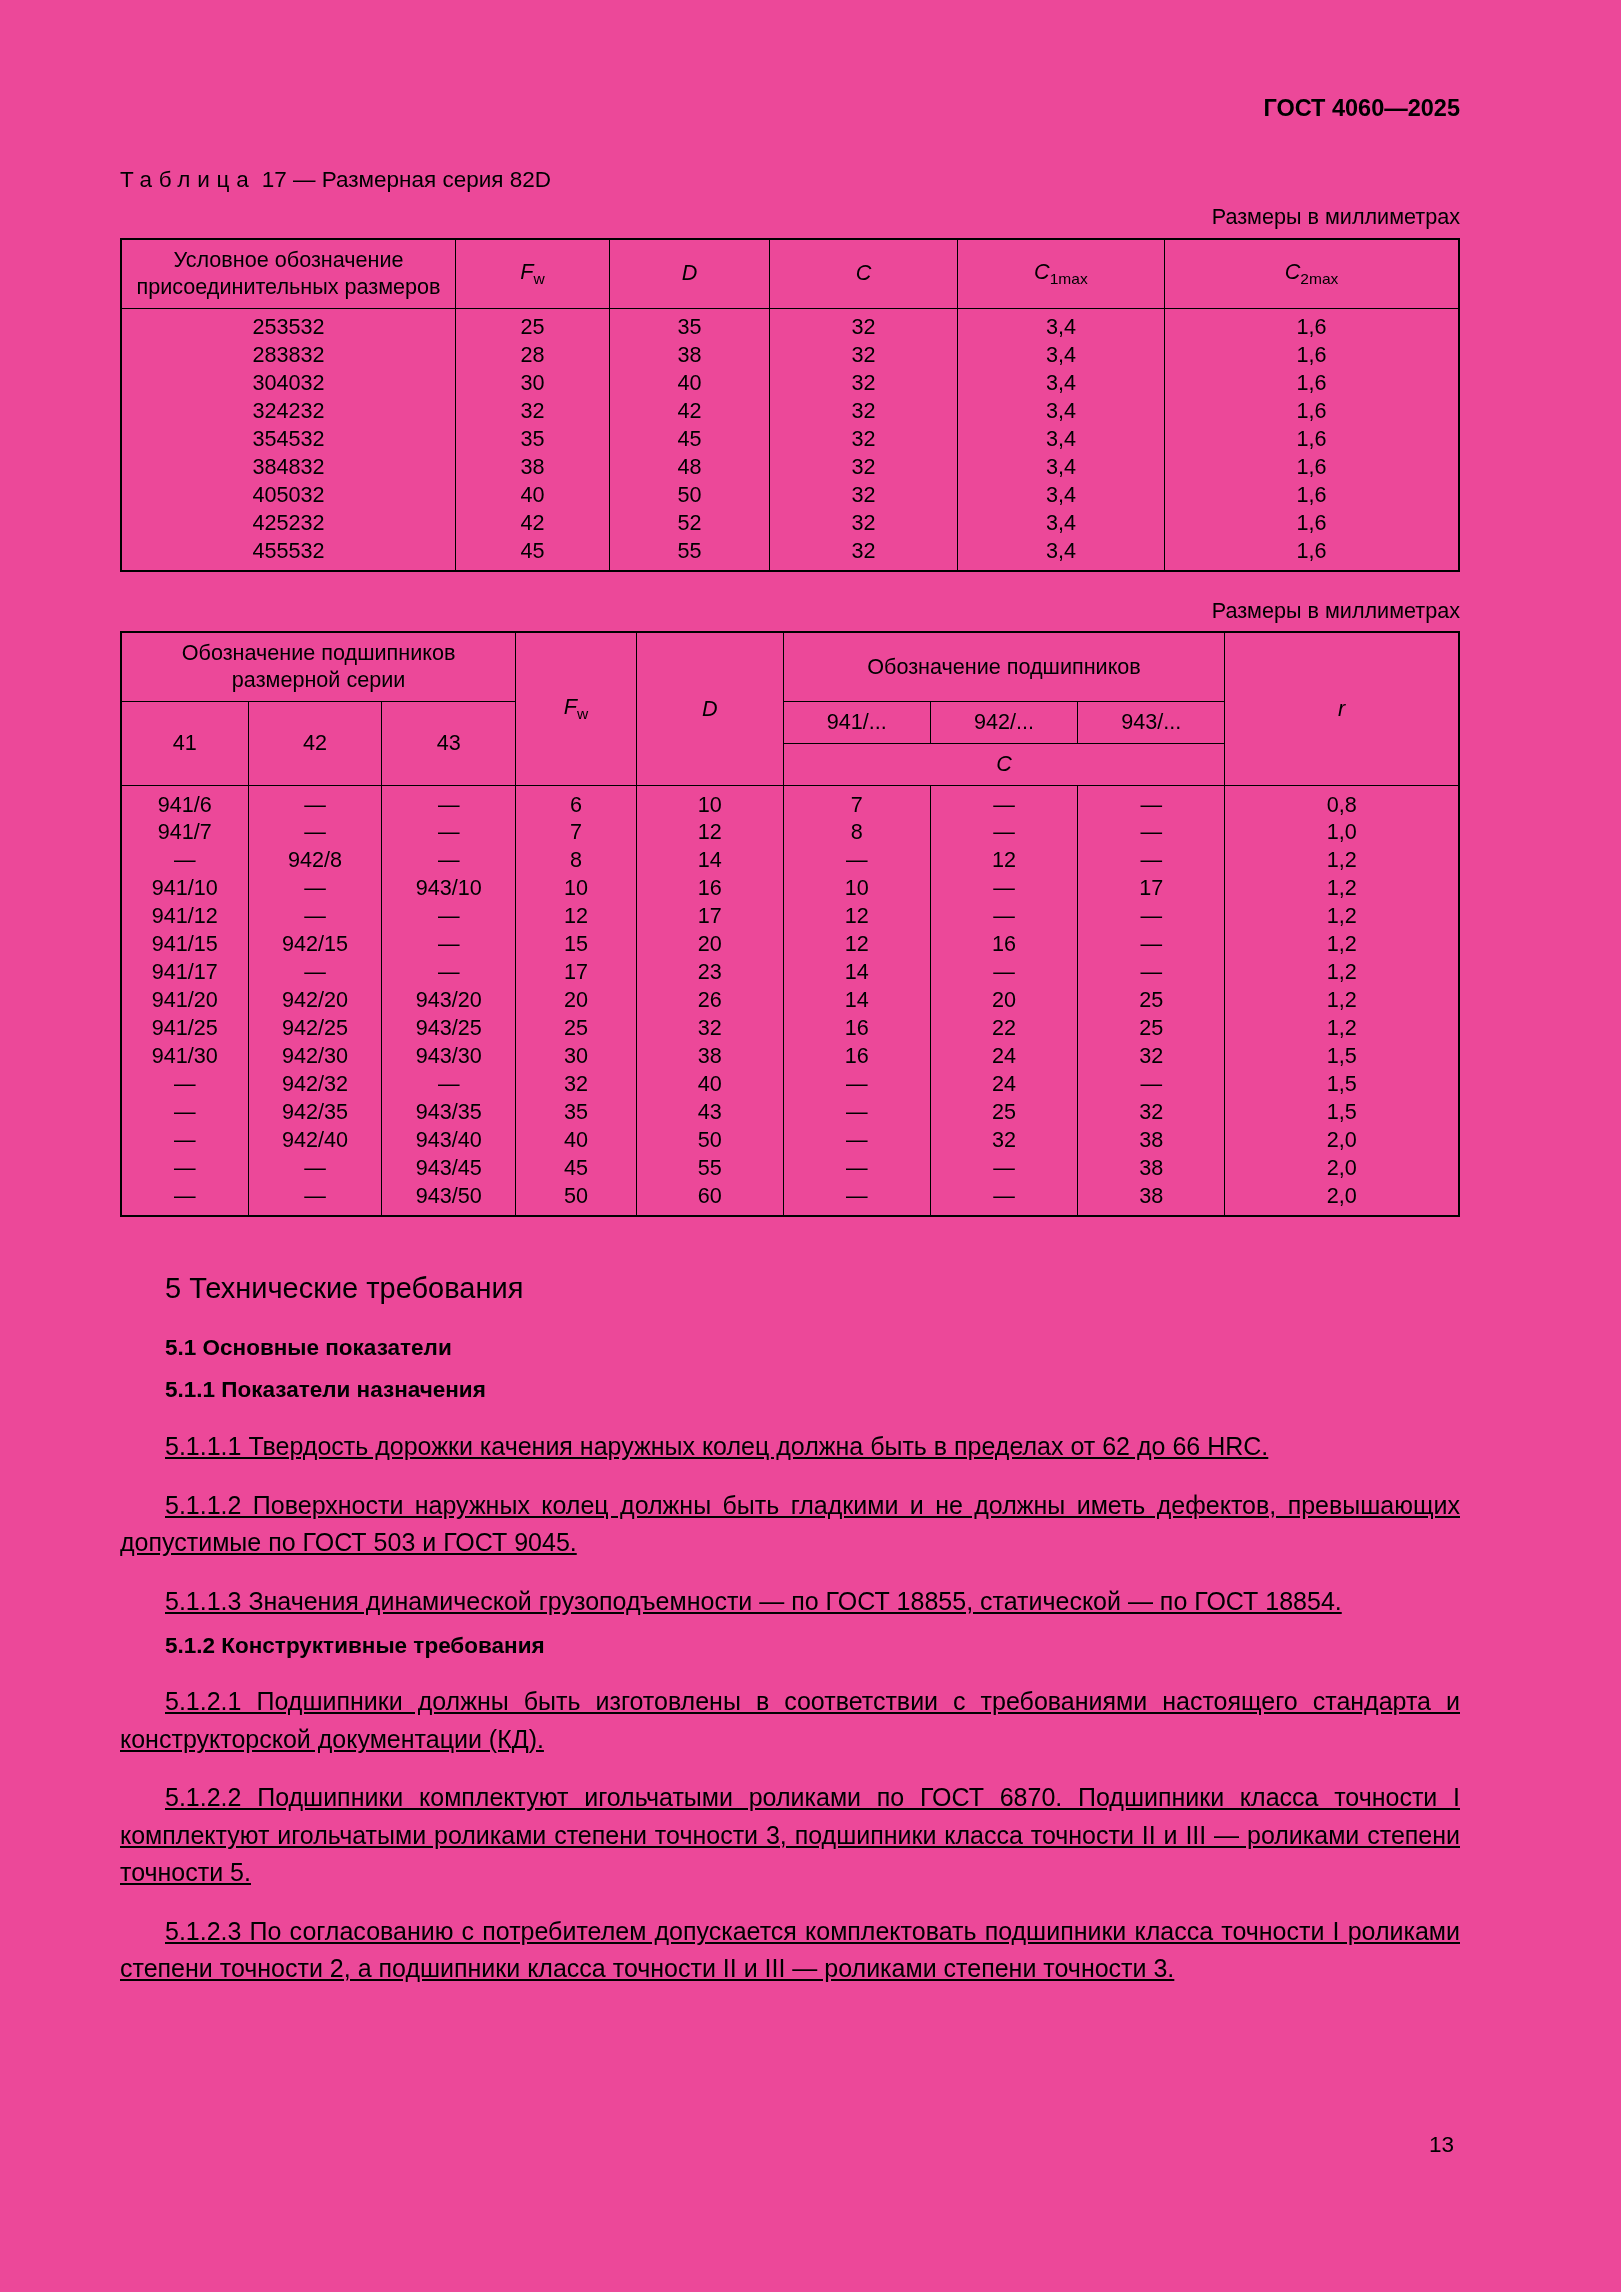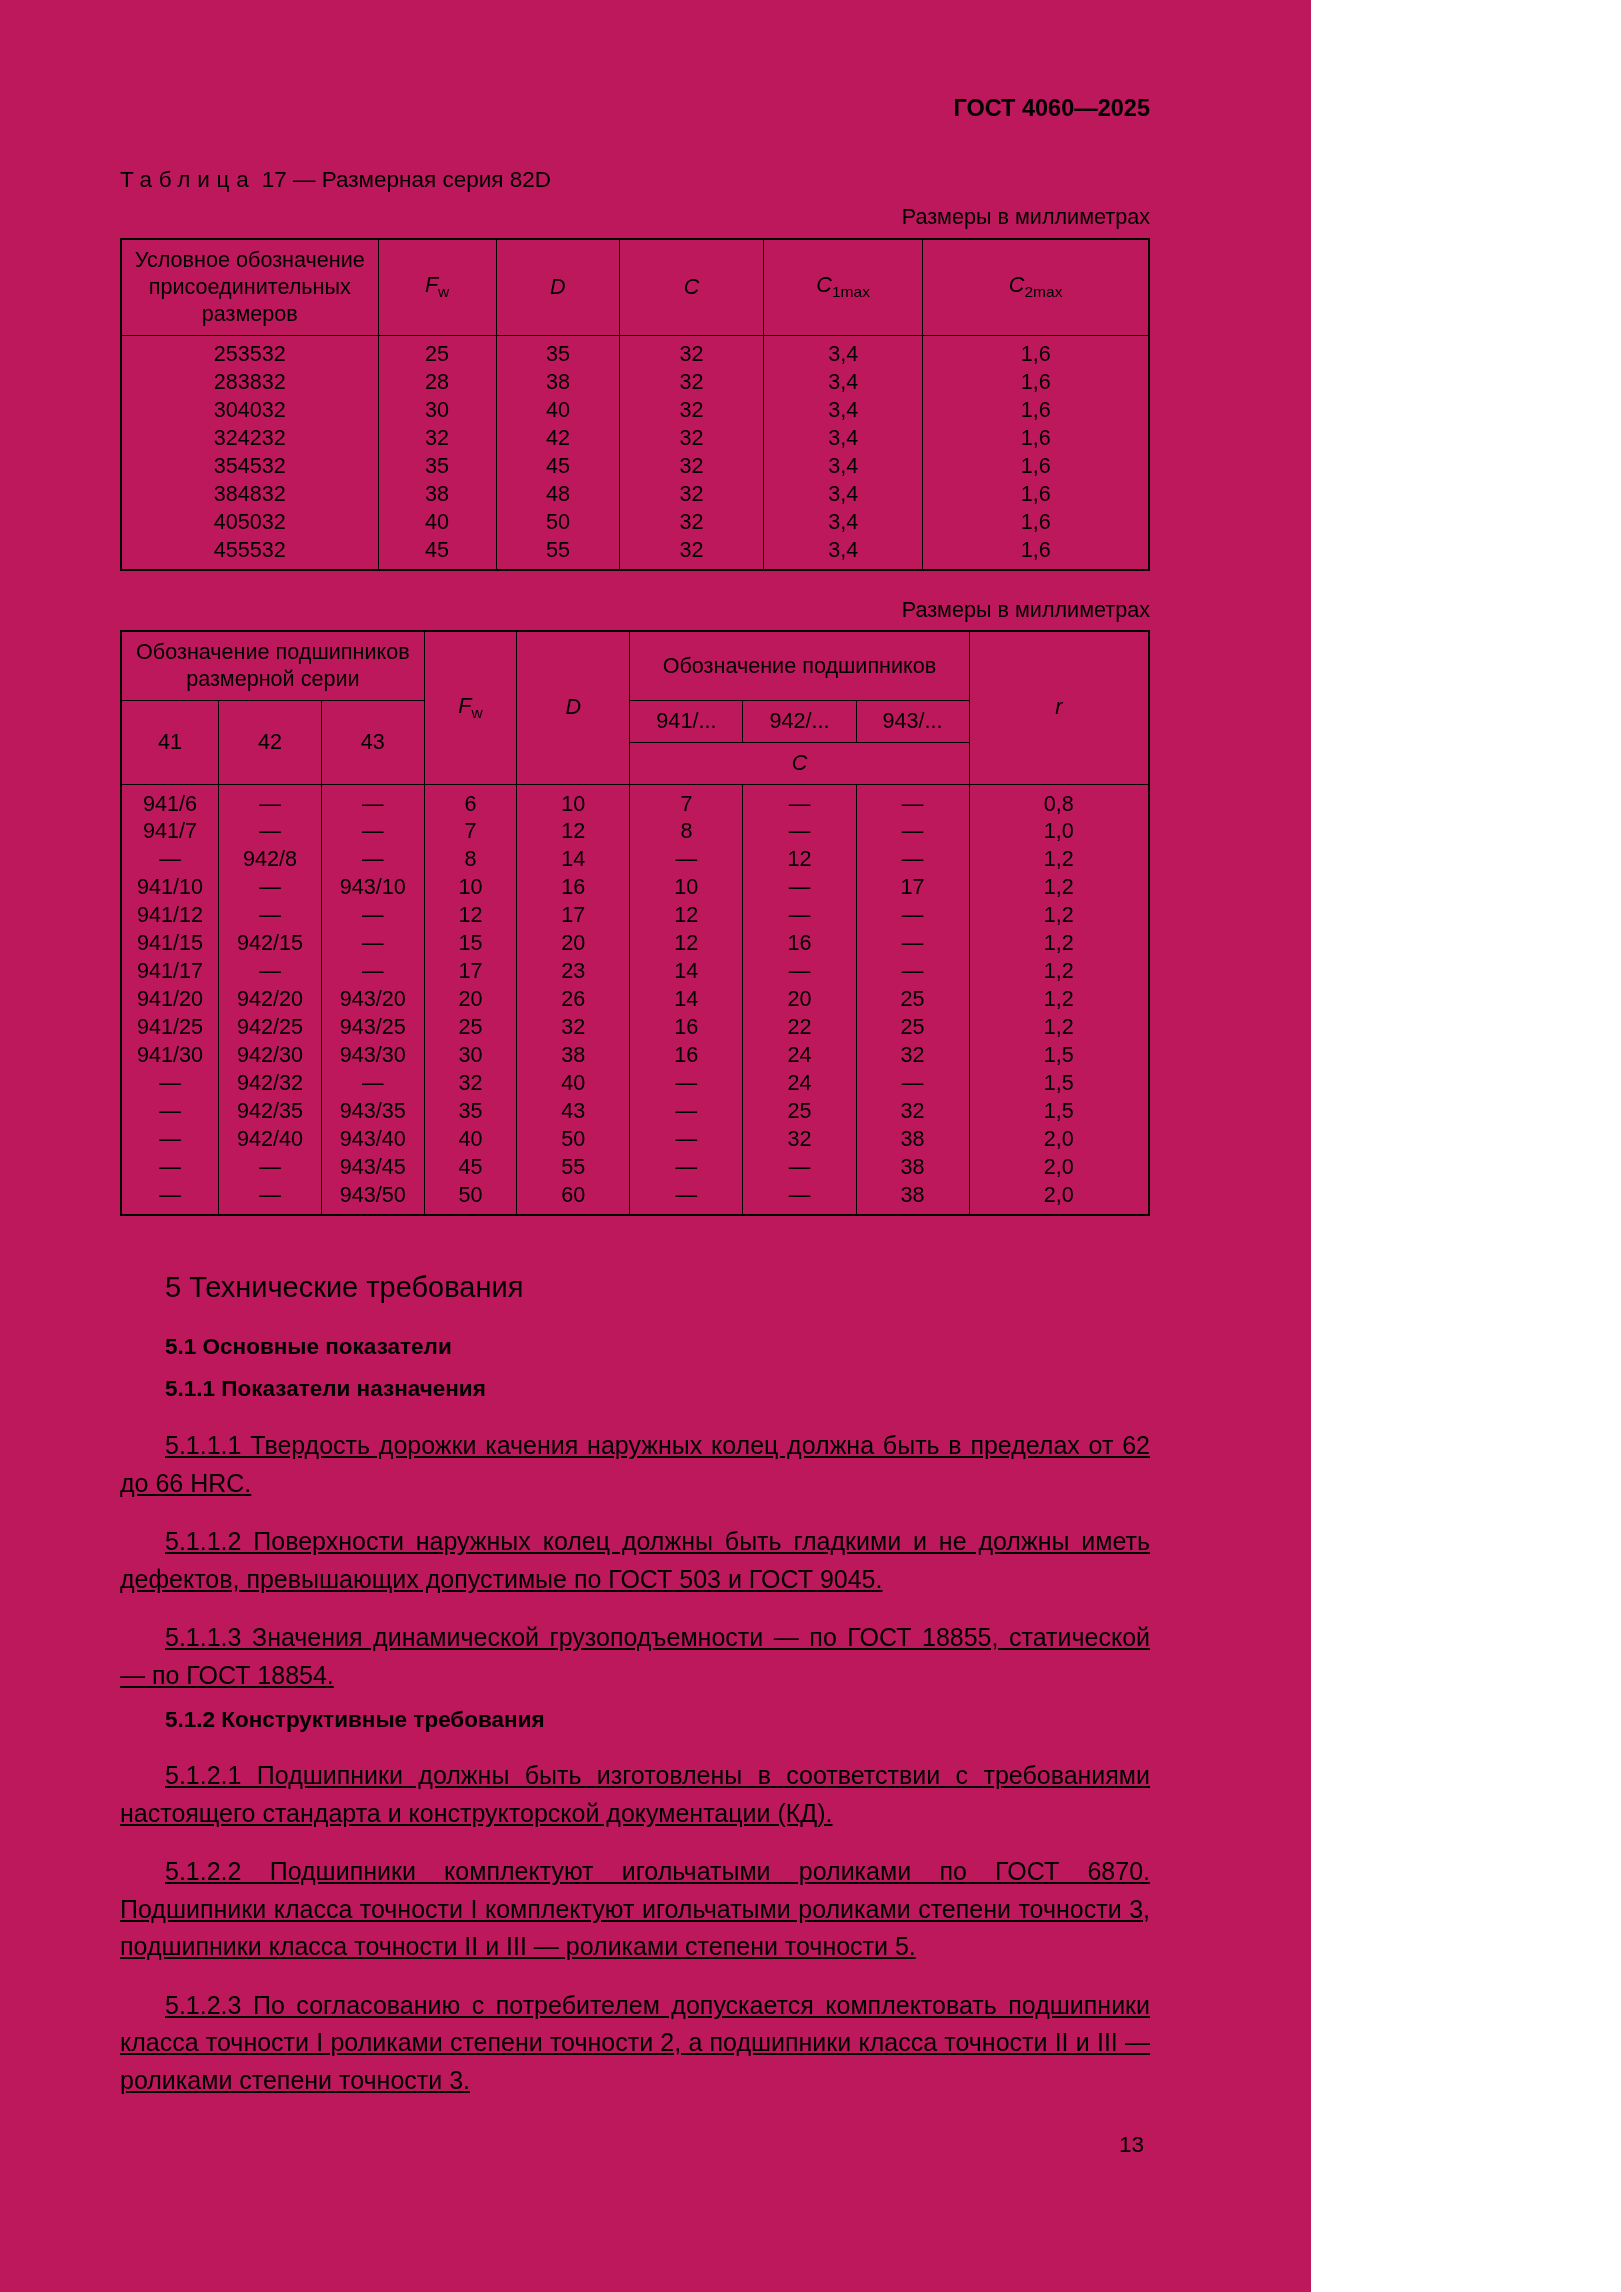--- a/index.html
+++ b/index.html
@@ -1,23 +1,23 @@
 <!DOCTYPE html>
 <html><head>
 <meta charset="utf-8">
 <style>
   * { margin: 0; padding: 0; box-sizing: border-box; }
   html, body { background: #ffffff; }
   body { font-family: "Liberation Sans", sans-serif; color: #000; }
 
   .page {
     position: relative;
-    width: 1311px;
+    width: 1621px;
     height: 2293px;
-    background: #be185d;
+    background: #ec4899;
     padding: 94px 161px 0 120px;
     overflow: hidden;
   }
 
   .doc-number {
     text-align: right;
     font-weight: bold;
     font-size: 23.5px;
     line-height: 1.2;
   }
@@ -177,20 +177,28 @@
           <td>38</td>
           <td>48</td>
           <td>32</td>
           <td>3,4</td>
           <td>1,6</td>
         </tr>
         <tr>
           <td>405032</td>
           <td>40</td>
           <td>50</td>
+          <td>32</td>
+          <td>3,4</td>
+          <td>1,6</td>
+        </tr>
+        <tr>
+          <td>425232</td>
+          <td>42</td>
+          <td>52</td>
           <td>32</td>
           <td>3,4</td>
           <td>1,6</td>
         </tr>
         <tr>
           <td>455532</td>
           <td>45</td>
           <td>55</td>
           <td>32</td>
           <td>3,4</td>

